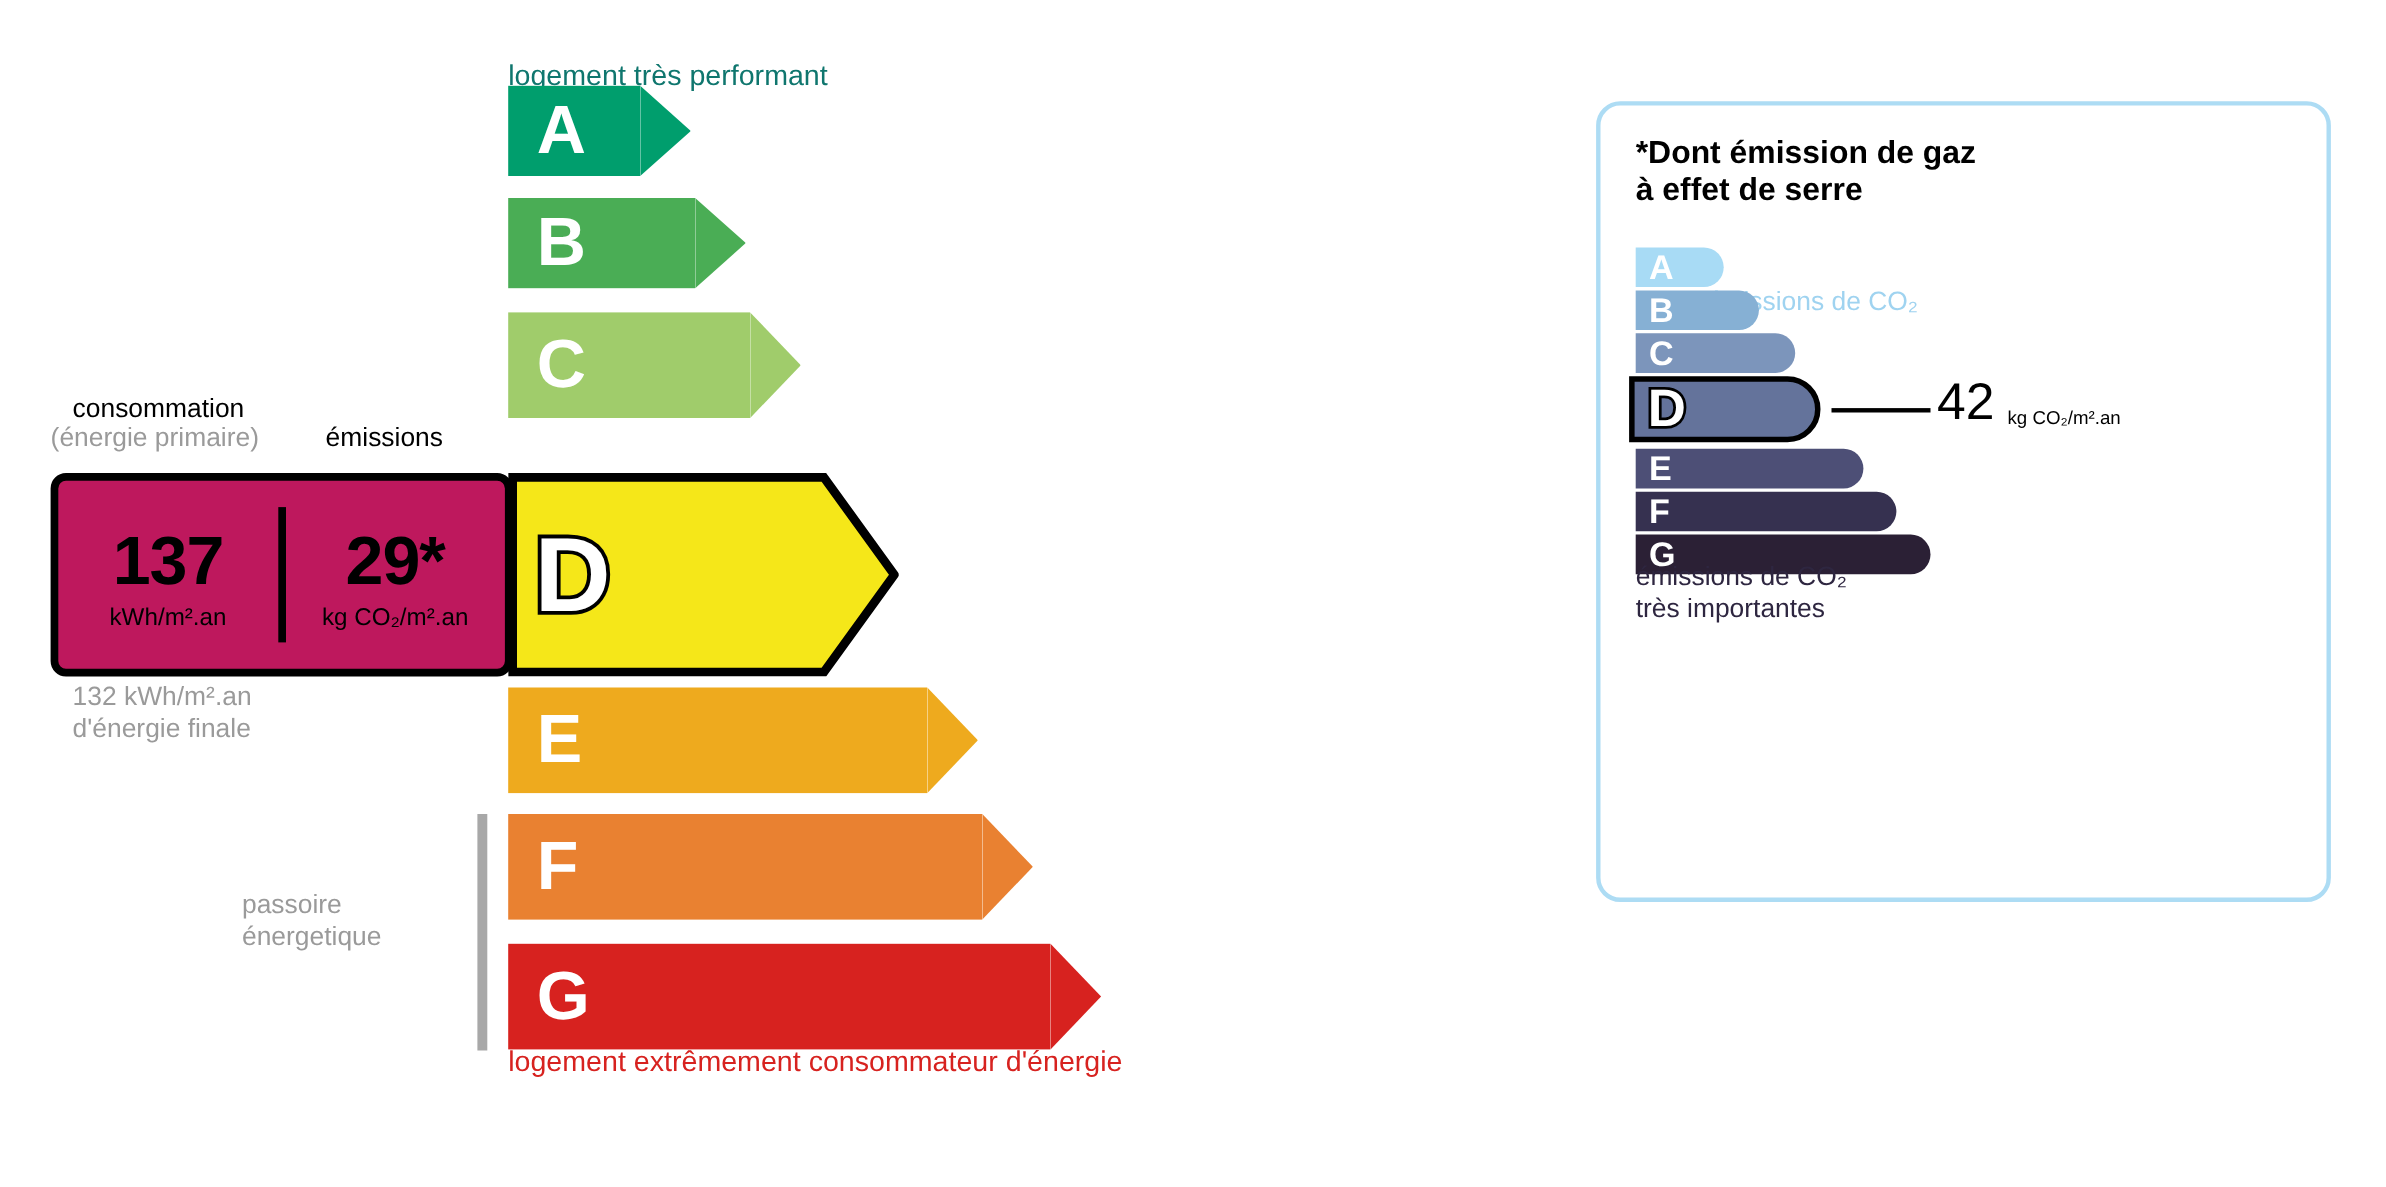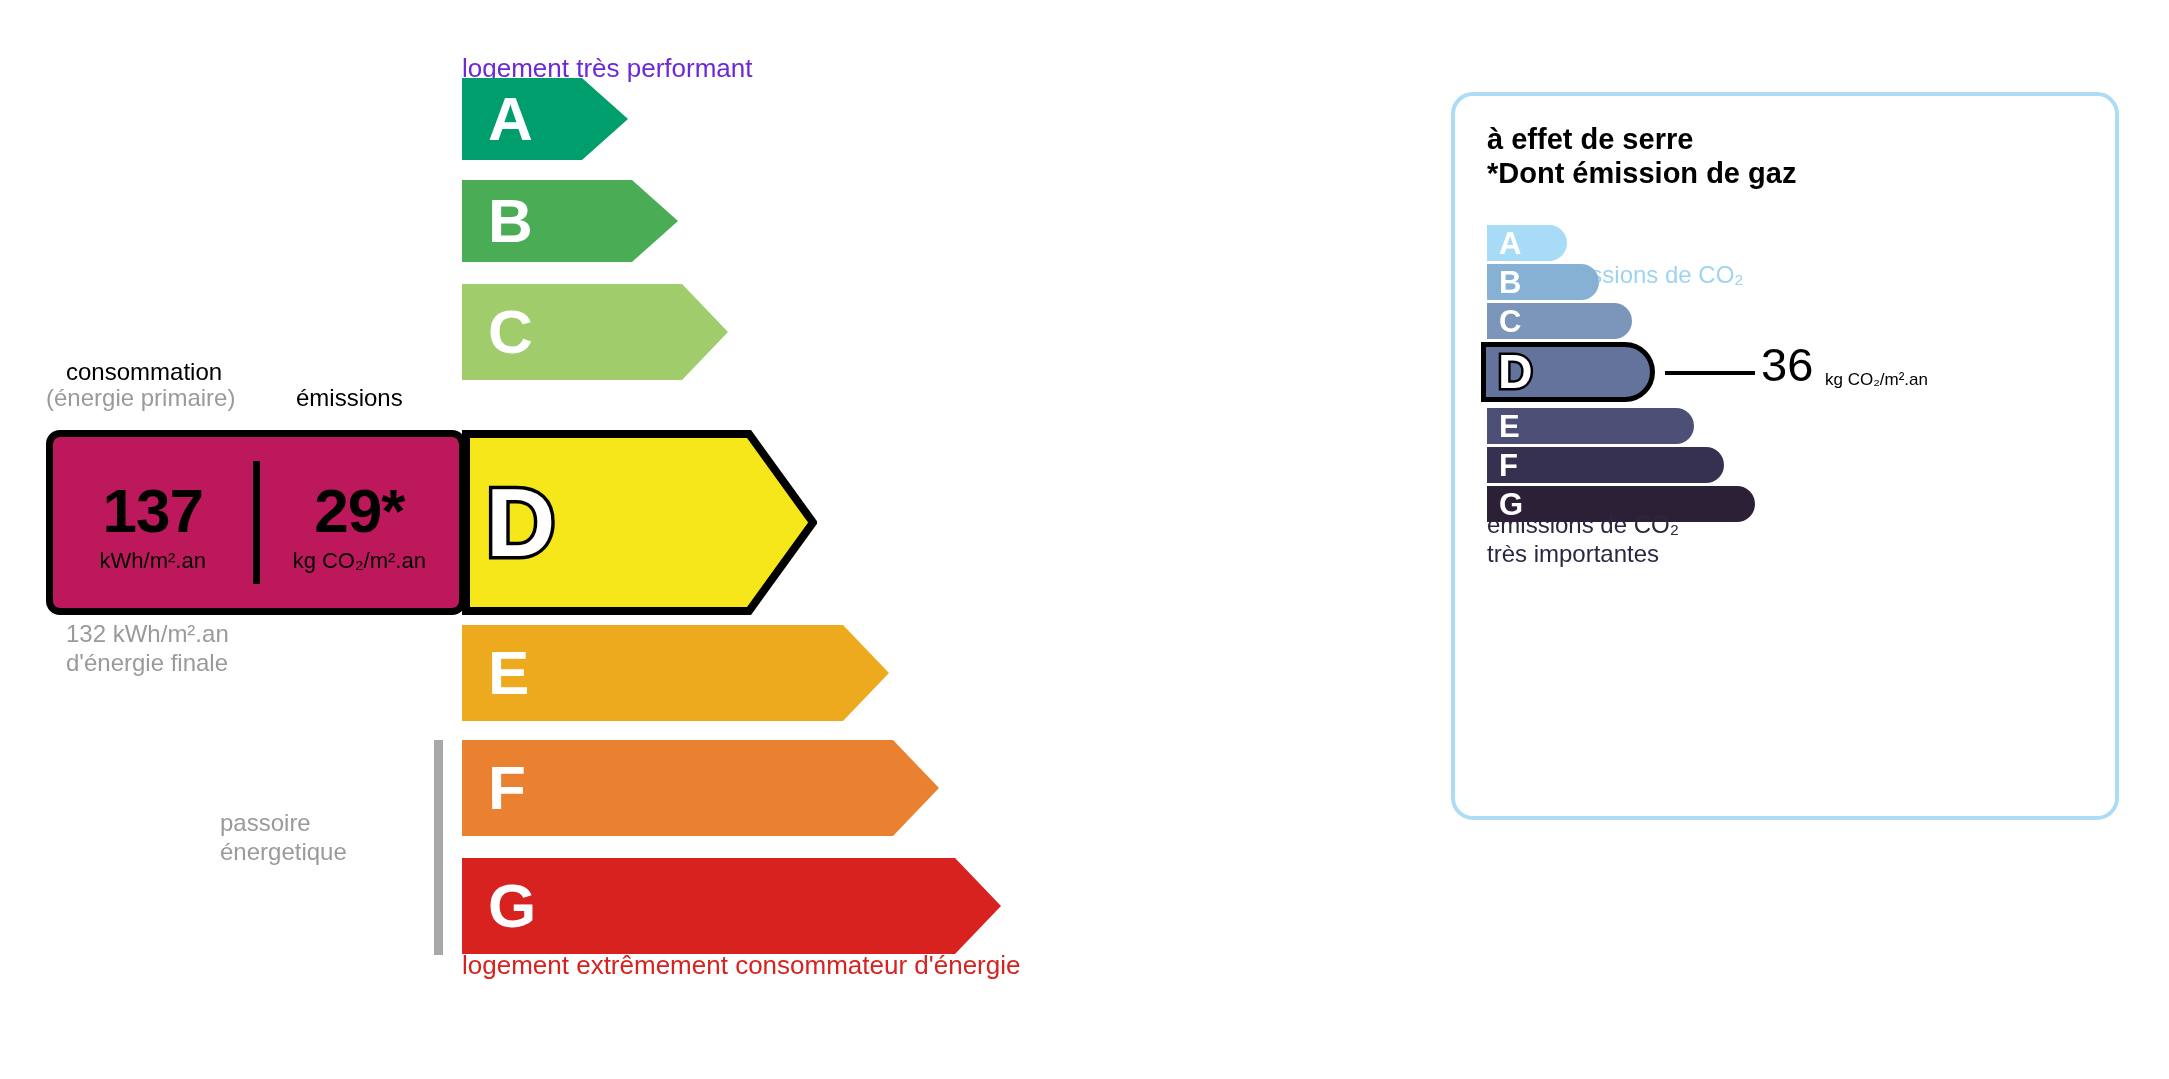--- a/index.html
+++ b/index.html
@@ -19,21 +19,21 @@
   #dpe-energy-panel {
     position: absolute;
     left: 0; top: 0;
     width: 1400px; height: 1079px;
   }
 
   .scale-top-caption {
     position: absolute;
     left: 462px; top: 53px;
     font-size: 26px;
-    color: #6d28d9;
+    color: #0f766e;
     white-space: nowrap;
     text-align: right;
   }
   .scale-bottom-caption {
     position: absolute;
     left: 462px; top: 950px;
     font-size: 26px;
     color: #d7221f;
     white-space: nowrap;
   }
@@ -361,43 +361,43 @@
   <div id="label-energie-finale">
     <div>132 kWh/m².an</div>
     <div>d'énergie finale</div>
   </div>
 
 </div>
 
 <div id="co2-panel">
 
   <div id="co2-title">
+    <div>*Dont émission de gaz</div>
     <div>à effet de serre</div>
-    <div>*Dont émission de gaz</div>
   </div>
 
   <div id="co2-top-caption">peu d'émissions de CO₂</div>
 
   <div class="co2-row" style="top:129px; width:80px; background:#a8dbf5;">
     <span class="co2-letter">A</span>
   </div>
 
   <div class="co2-row" style="top:168px; width:112px; background:#86b0d4;">
     <span class="co2-letter">B</span>
   </div>
 
   <div class="co2-row" style="top:207px; width:145px; background:#7c95bb;">
     <span class="co2-letter">C</span>
   </div>
 
   <div id="co2-row-d-wrap">
     <span id="co2-row-d-letter">D</span>
   </div>
   <div id="co2-leader-line"></div>
-  <div id="co2-value">36</div>
+  <div id="co2-value">42</div>
   <div id="co2-value-unit">kg CO₂/m².an</div>
 
   <div class="co2-row" style="top:312px; width:207px; background:#4d4f76;">
     <span class="co2-letter">E</span>
   </div>
 
   <div class="co2-row" style="top:351px; width:237px; background:#363150;">
     <span class="co2-letter">F</span>
   </div>
 

